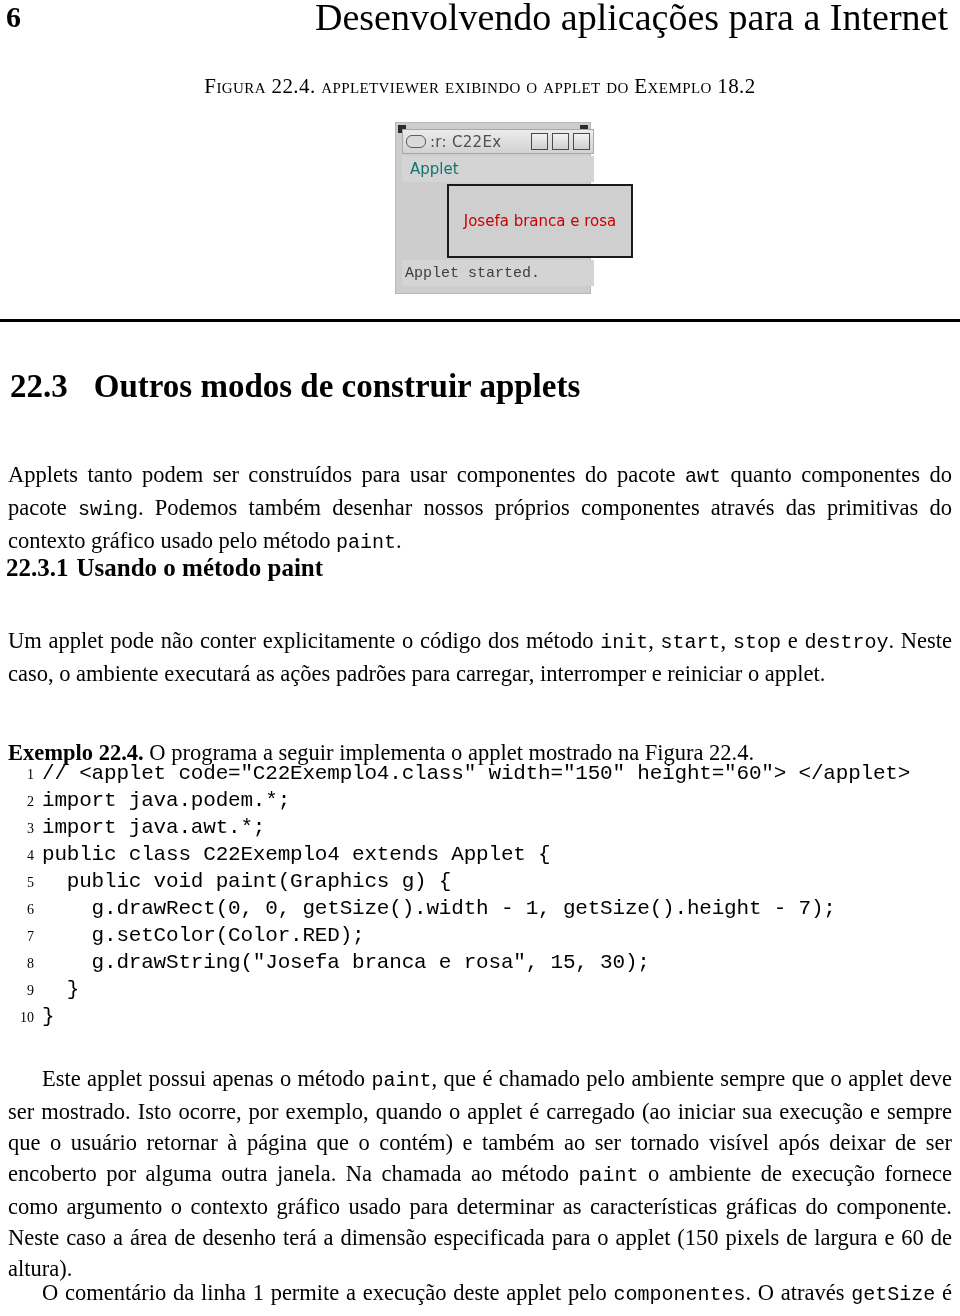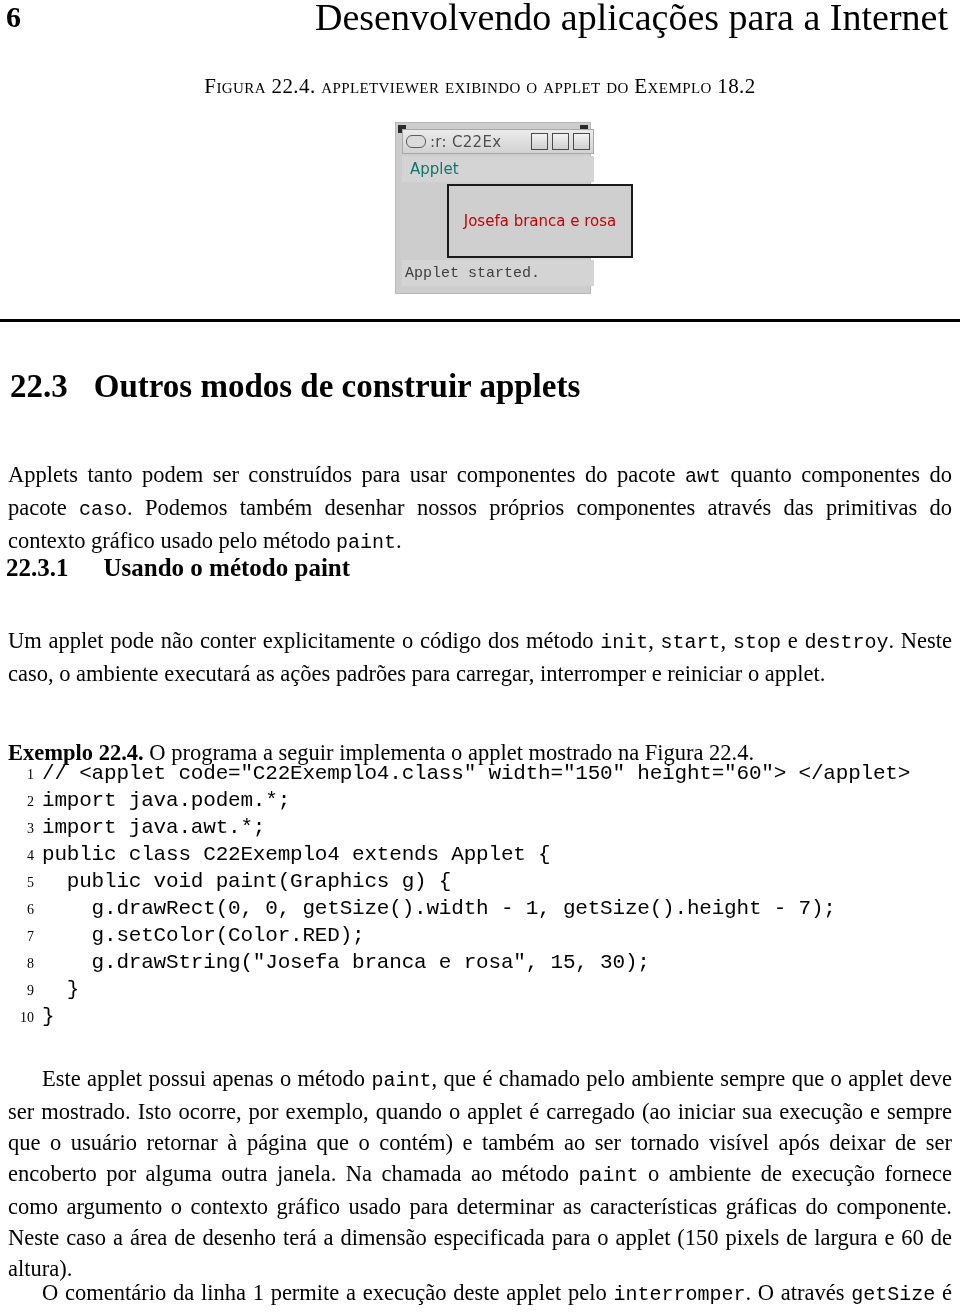--- a/index.html
+++ b/index.html
@@ -226,21 +226,21 @@
   h3.subsection {
     position: absolute;
     left: 6px;
     top: 552px;
     margin: 0;
     font-size: 25px;
     font-weight: bold;
     line-height: 32px;
     white-space: nowrap;
   }
-  h3.subsection .num { margin-right: 35px; }
+  h3.subsection .num { margin-right: 8px; }
 
   
   .para {
     position: absolute;
     left: 8px;
     width: 944px;
     font-size: 22.5px;
     line-height: 31px;
     text-align: justify;
     text-justify: inter-word;
@@ -331,21 +331,21 @@
     </div>
   </div>
 
   <div class="page-rule"></div>
 
   <h2 class="section">
     <span class="num">22.3</span><span>Outros modos de construir applets</span>
   </h2>
 
   <p class="para p-intro">
-    <span>Applets tanto podem ser construídos para usar componentes do pacote </span><code class="tt">awt</code><span> quanto componentes do pacote </span><code class="tt">caso</code><span>. Podemos também desenhar nossos próprios componentes através das primitivas do contexto gráfico usado pelo método </span><code class="tt">paint</code><span>.</span>
+    <span>Applets tanto podem ser construídos para usar componentes do pacote </span><code class="tt">awt</code><span> quanto componentes do pacote </span><code class="tt">swing</code><span>. Podemos também desenhar nossos próprios componentes através das primitivas do contexto gráfico usado pelo método </span><code class="tt">paint</code><span>.</span>
   </p>
 
   <h3 class="subsection">
     <span class="num">22.3.1</span><span>Usando o método paint</span>
   </h3>
 
   <p class="para p-usando">
     <span>Um applet pode não conter explicitamente o código dos método </span><code class="tt">init</code><span>, </span><code class="tt">start</code><span>, </span><code class="tt">stop</code><span> e </span><code class="tt">destroy</code><span>. Neste caso, o ambiente executará as ações padrões para carregar, interromper e reiniciar o applet.</span>
   </p>
 
@@ -394,16 +394,16 @@
       <span class="ln">10</span>
         <span class="src">}</span>
     </div>
   </div>
 
   <p class="para p-este">
     <span>Este applet possui apenas o método </span><code class="tt">paint</code><span>, que é chamado pelo ambiente sempre que o applet deve ser mostrado. Isto ocorre, por exemplo, quando o applet é carregado (ao iniciar sua execução e sempre que o usuário retornar à página que o contém) e também ao ser tornado visível após deixar de ser encoberto por alguma outra janela. Na chamada ao método </span><code class="tt">paint</code><span> o ambiente de execução fornece como argumento o contexto gráfico usado para determinar as características gráficas do componente. Neste caso a área de desenho terá a dimensão especificada para o applet (150 pixels de largura e 60 de altura).</span>
   </p>
 
   <p class="para p-comentario">
-    <span>O comentário da linha 1 permite a execução deste applet pelo </span><code class="tt">interromper</code><span>. O através </span><code class="tt">getSize</code><span> é executado pelo objeto que implementa o applet. Logo, a referência</span>
+    <span>O comentário da linha 1 permite a execução deste applet pelo </span><code class="tt">componentes</code><span>. O através </span><code class="tt">getSize</code><span> é executado pelo objeto que implementa o applet. Logo, a referência</span>
   </p>
 
 </div>
 
 </body></html>

